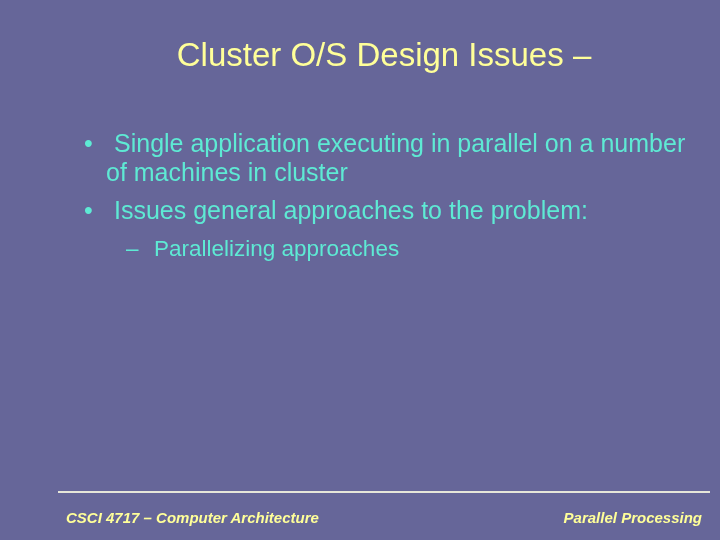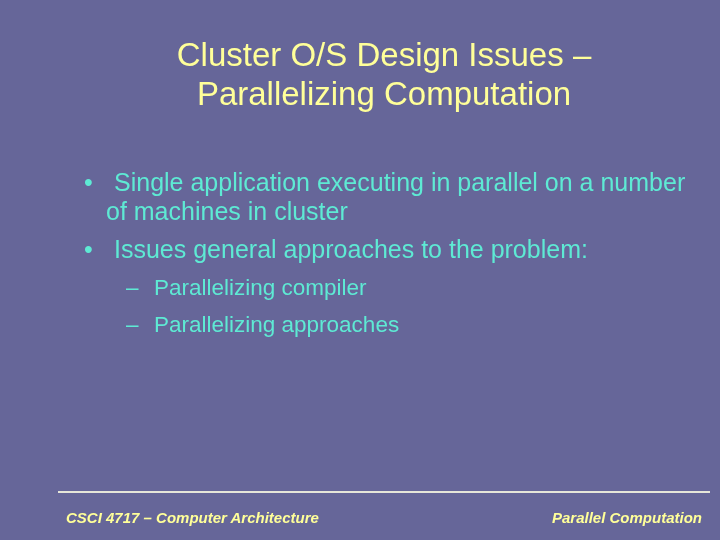--- a/index.html
+++ b/index.html
@@ -81,40 +81,36 @@
     font-style: italic;
     font-weight: bold;
   }
 </style>
 </head>
 <body>
 
 <div class="slide">
   <h1 class="title">
     <span>Cluster O/S Design Issues –</span><br>
-    <span>Parallelizing Computation</span>
   </h1>
 
   <div class="content">
     <div class="bullet-l1">
       <span>Single application executing in parallel on a number of machines in cluster</span>
     </div>
     <div class="bullet-l1">
       <span>Issues general approaches to the problem:</span>
     </div>
     <div class="sub-group">
       <div class="bullet-l2">
-        <span>Parallelizing compiler</span>
-      </div>
-      <div class="bullet-l2">
         <span>Parallelizing approaches</span>
       </div>
     </div>
   </div>
 
   <div class="footer">
     <div class="footer-line"></div>
     <div class="footer-row">
       <span>CSCI 4717 – Computer Architecture</span>
-      <span>Parallel Computation</span>
+      <span>Parallel Processing</span>
     </div>
   </div>
 </div>
 
 </body></html>

